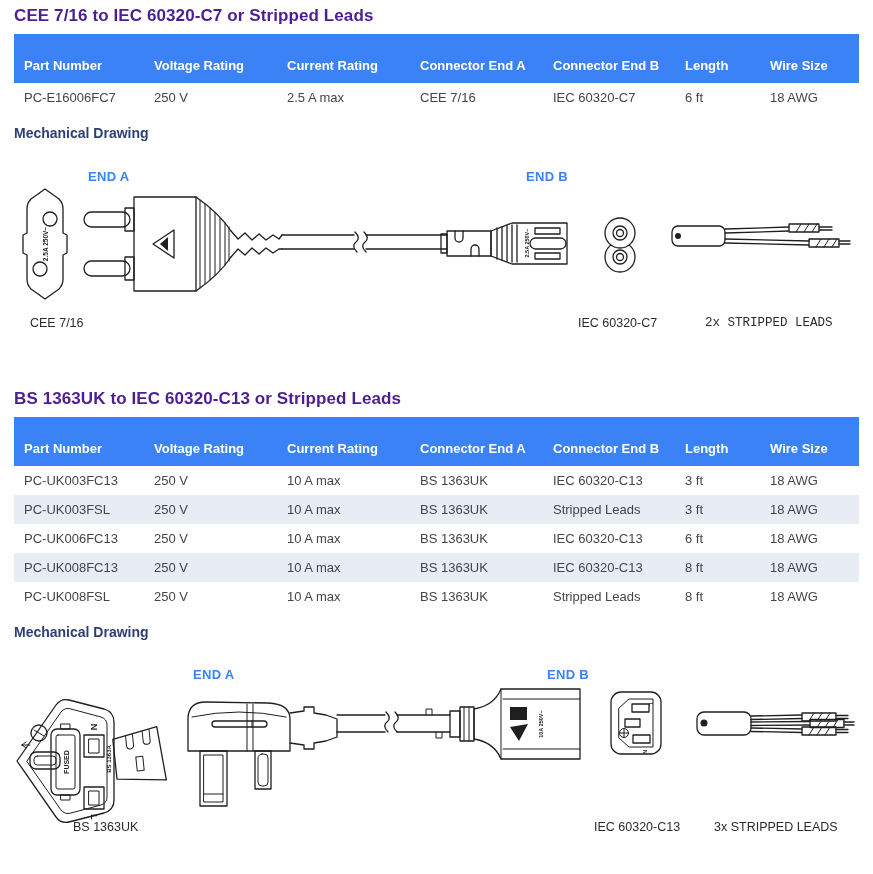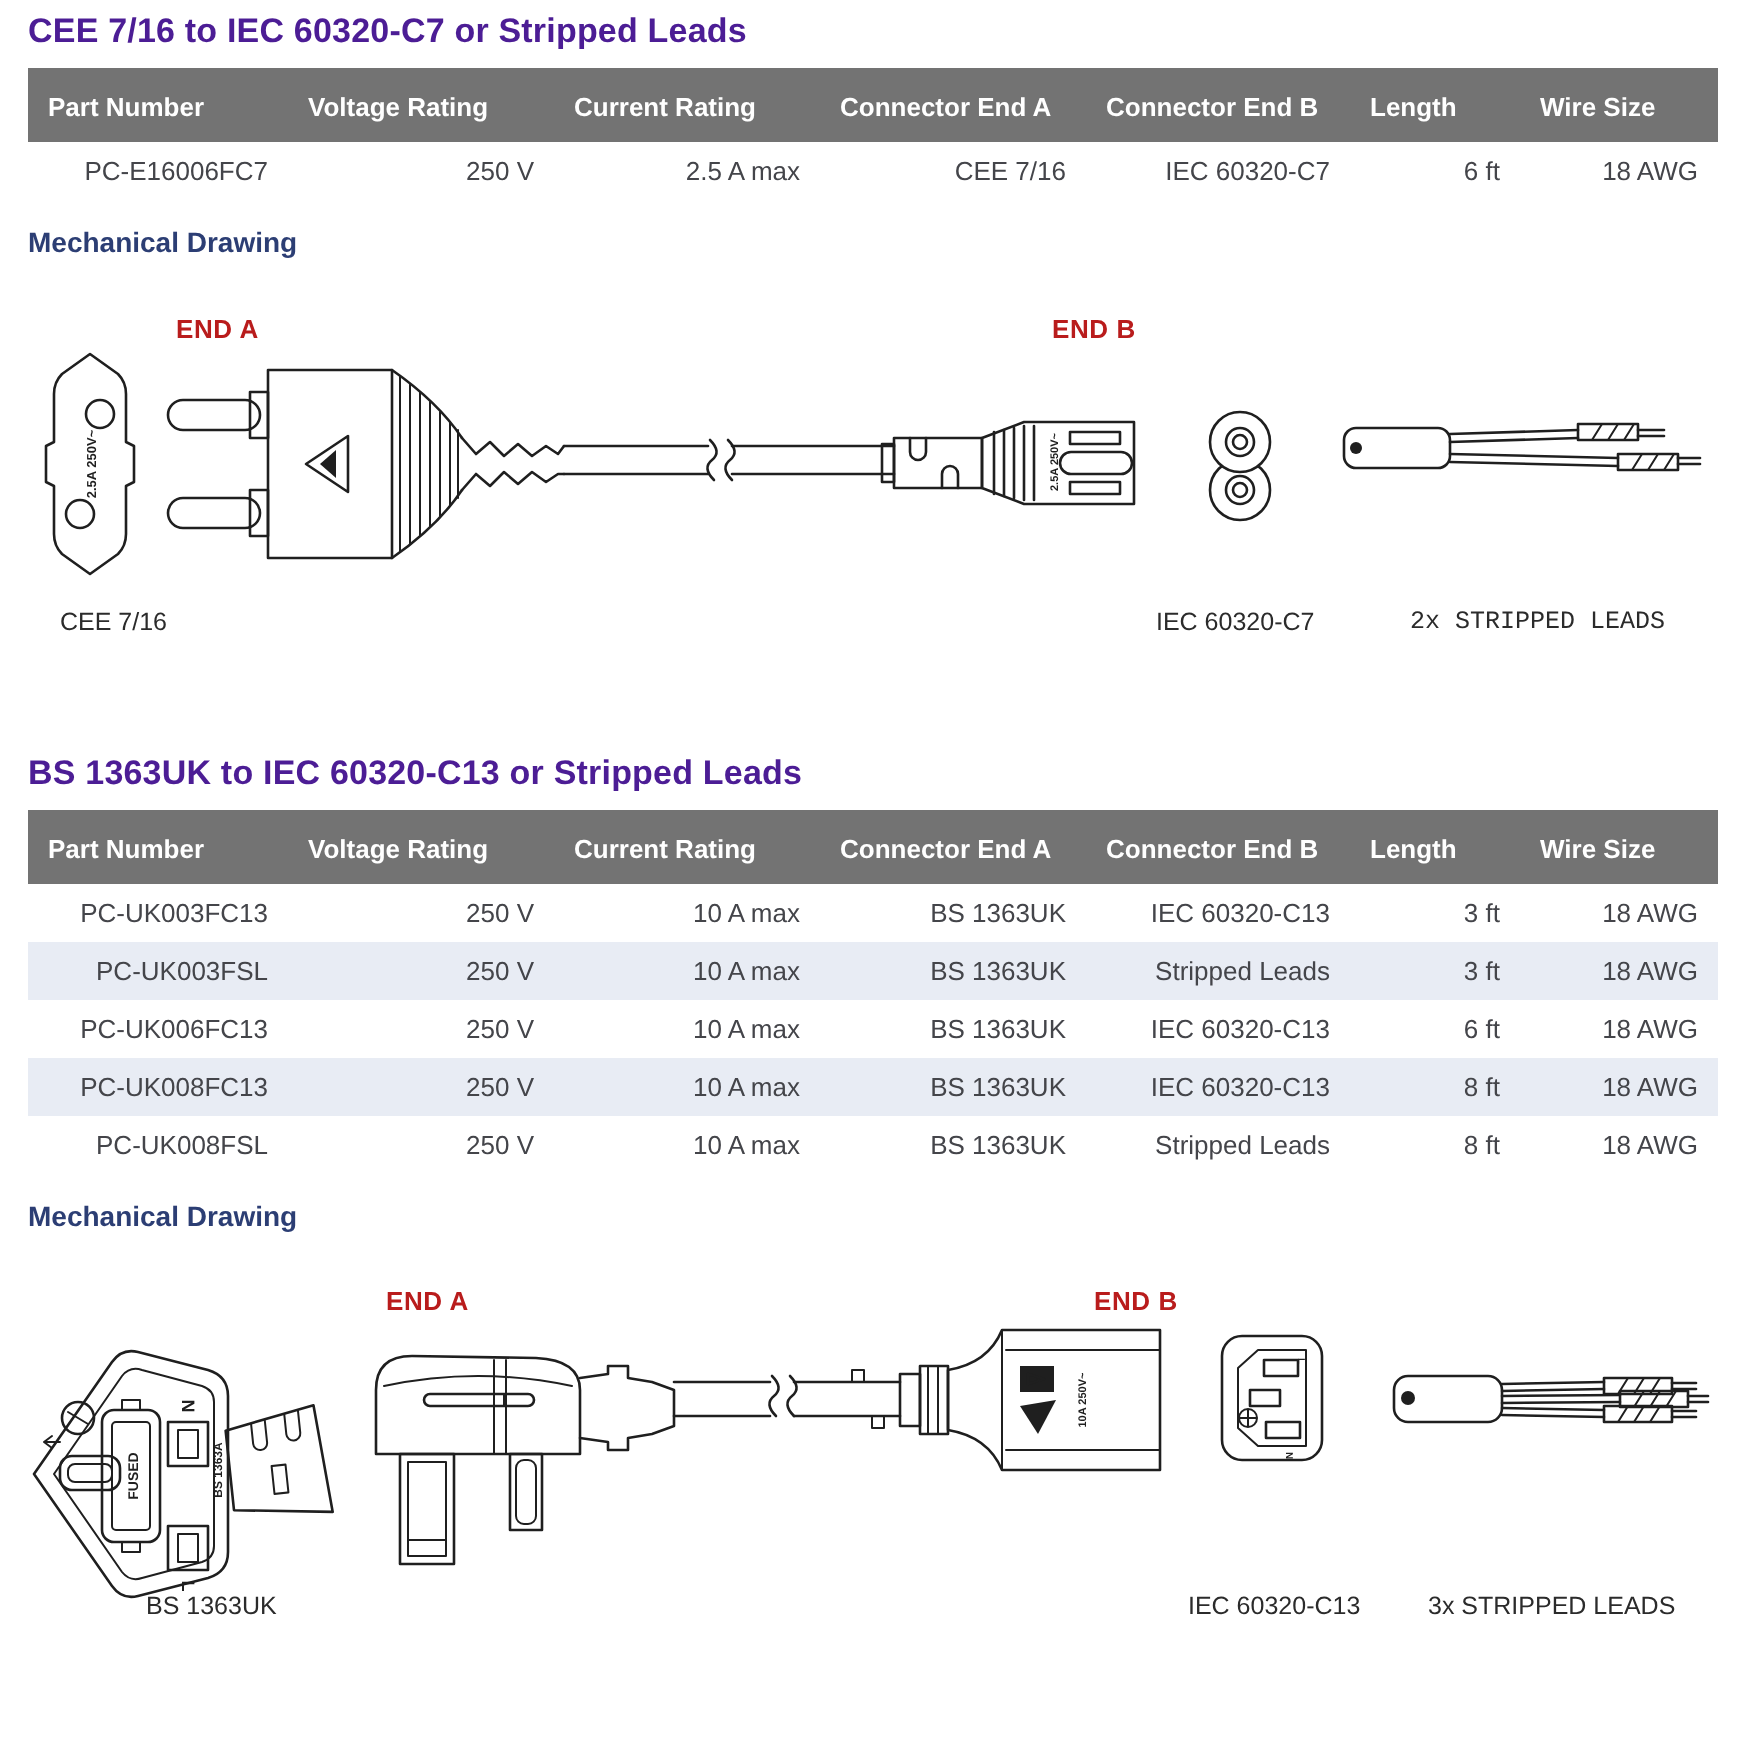--- a/index.html
+++ b/index.html
@@ -12,33 +12,33 @@
   h1.sec-title {
     margin:0; font-size:17px; font-weight:bold; color:#4c1d95; letter-spacing:.1px;
   }
   h2.mech-title {
     margin:13px 0 0 0; font-size:14px; font-weight:bold; color:#2c3e74;
   }
   table.spec {
     width:845px; border-collapse:collapse; margin-top:8px; table-layout:fixed;
   }
   table.spec th {
-    background:#737373; color:#ffffff; font-size:13px; font-weight:bold;
-    text-align:left; padding:12px 10px 10px 10px; white-space:nowrap; overflow:hidden;
+    background:#3b82f6; color:#ffffff; font-size:13px; font-weight:bold;
+    text-align:left; padding:24px 10px 10px 10px; white-space:nowrap; overflow:hidden;
   }
   table.spec td {
-    font-size:13px; color:#44454a; padding:7px 10px; white-space:nowrap; overflow:hidden;text-align:right;
+    font-size:13px; color:#44454a; padding:7px 10px; white-space:nowrap; overflow:hidden;
   }
   table.spec tbody tr:nth-child(even) td { background:#e8ecf4; }
   .drawing { position:relative; width:845px; }
   .drawing.d1 { height:170px; margin-top:28px; }
   .drawing.d2 { height:185px; margin-top:17px; }
   .drawing svg { position:absolute; left:0; top:0; }
   .end-label {
-    position:absolute; top:0; font-size:13px; font-weight:bold; color:#b91c1c; letter-spacing:.3px;
+    position:absolute; top:0; font-size:13px; font-weight:bold; color:#3b82f6; letter-spacing:.3px;
   }
   .cap {
     position:absolute; font-size:12.5px; color:#2b2b2b; white-space:nowrap;
   }
   .sec2 { margin-top:50px; }
   .mech path, .mech rect, .mech circle, .mech line, .mech ellipse, .mech polygon {
     stroke:#1f1f1f; fill:none; stroke-width:1.3; stroke-linejoin:round; stroke-linecap:round;
   }
   .mech .thin { stroke-width:1; }
   .mech .fl { fill:#1f1f1f; stroke:none; }

